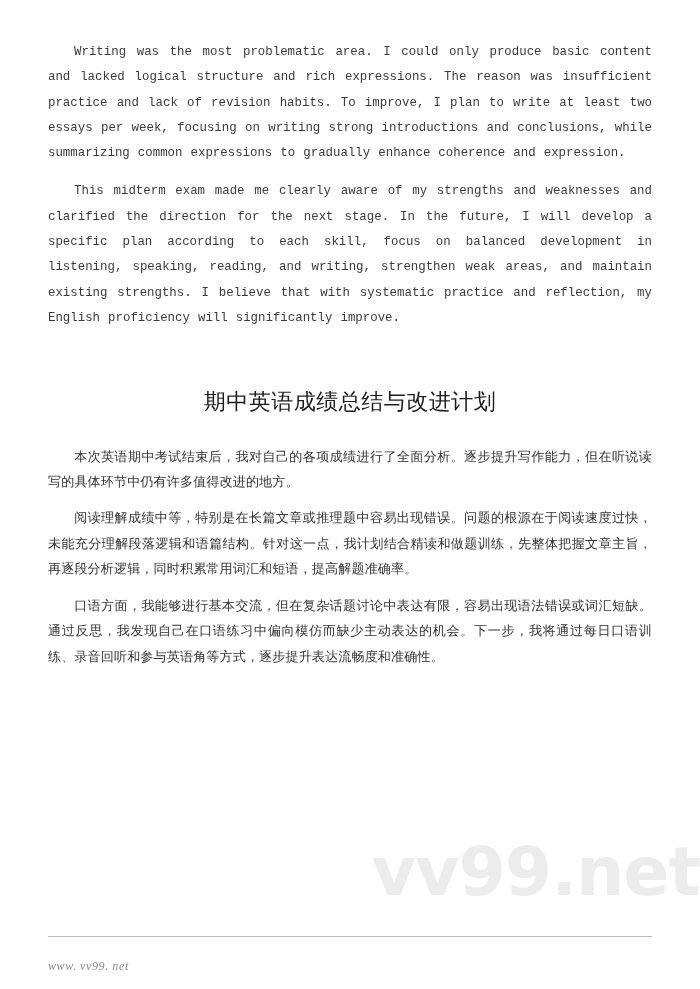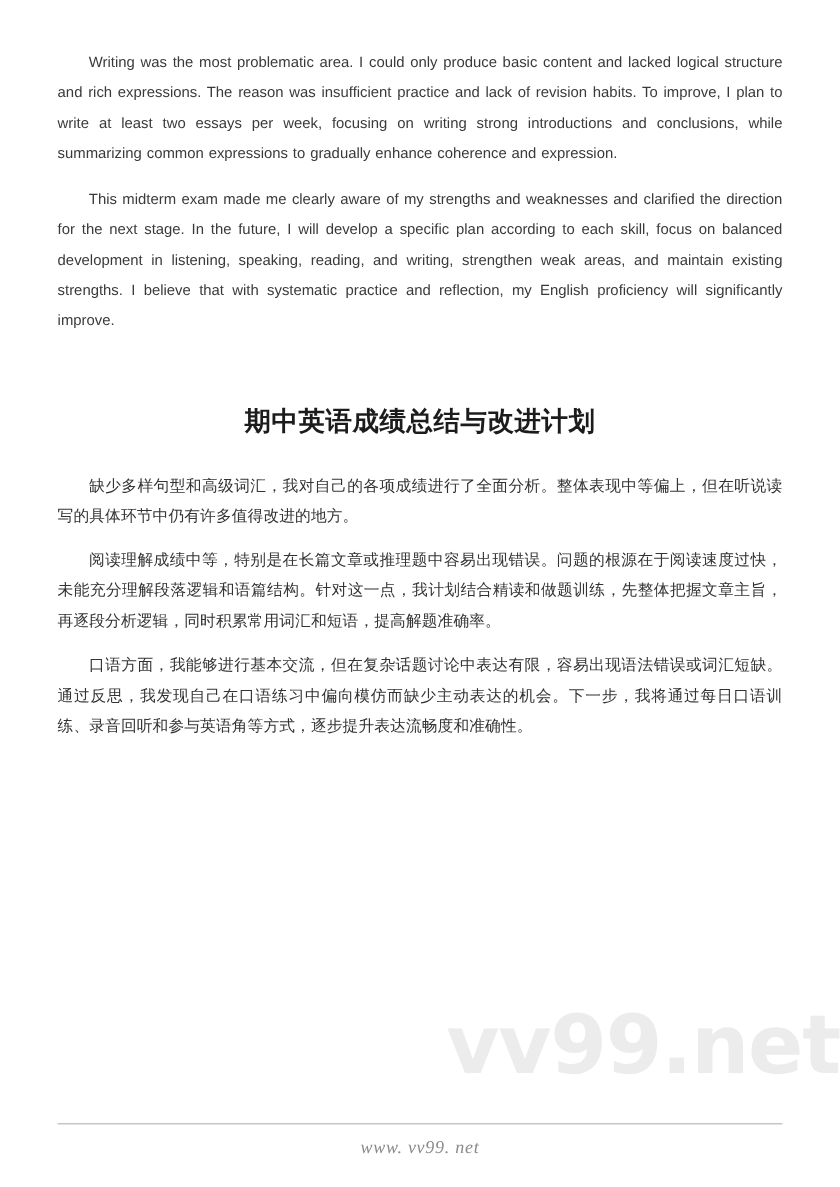--- a/index.html
+++ b/index.html
@@ -44,36 +44,36 @@
   .content {
     position: absolute;
     left: 48px;
     top: 40px;
     width: 604px;
     z-index: 2;
   }
 
   
   p.en {
-    font-family: Liberation Sans, sans-serif;
+    font-family: Liberation Mono, monospace;
     font-size: 12.4px;
     line-height: 25.3px;
     text-align: justify;
     text-align-last: left;
     text-indent: 2.1em;
     margin: 0 0 13px 0;
     color: #3a3a3a;
     word-spacing: 0.05em;
     -webkit-font-smoothing: antialiased;
   }
 
   
   h1.doc-title {
     font-family: "DejaVu Sans", "Liberation Sans", sans-serif;
-    font-weight: 700;
+    font-weight: 400;
     font-size: 22px;
     line-height: 1.2;
     text-align: center;
     color: #1c1c1c;
     margin: 0;
     padding: 0;
     letter-spacing: 0.5px;
   }
 
   .title-block {
@@ -103,25 +103,25 @@
     z-index: 2;
   }
   .footer-rule {
     width: 100%;
     height: 1px;
     background: #b9b9b9;
     margin: 0;
     border: 0;
   }
   .footer-text {
-    margin-top: 12px;
-    text-align: center;
+    margin-top: 22px;
+    text-align: left;
     font-family: "Liberation Serif", "DejaVu Serif", serif;
     font-style: italic;
-    font-size: 15px;
+    font-size: 12px;
     letter-spacing: 0.6px;
     color: #8a8a8a;
   }
 </style>
 </head>
 <body>
 
 <div class="page">
 
   <div class="watermark">vv99.net</div>
@@ -129,21 +129,21 @@
   <div class="content">
 
     <p class="en">Writing was the most problematic area. I could only produce basic content and lacked logical structure and rich expressions. The reason was insufficient practice and lack of revision habits. To improve, I plan to write at least two essays per week, focusing on writing strong introductions and conclusions, while summarizing common expressions to gradually enhance coherence and expression.</p>
 
     <p class="en">This midterm exam made me clearly aware of my strengths and weaknesses and clarified the direction for the next stage. In the future, I will develop a specific plan according to each skill, focus on balanced development in listening, speaking, reading, and writing, strengthen weak areas, and maintain existing strengths. I believe that with systematic practice and reflection, my English proficiency will significantly improve.</p>
 
     <div class="title-block">
       <h1 class="doc-title">期中英语成绩总结与改进计划</h1>
     </div>
 
-    <p class="zh">缺少多样句型和高级词汇，我对自己的各项成绩进行了全面分析。整体表现中等偏上，但在听说读写的具体环节中仍有许多值得改进的地方。</p>
+    <p class="zh">本次英语期中考试结束后，我对自己的各项成绩进行了全面分析。逐步提升写作能力，但在听说读写的具体环节中仍有许多值得改进的地方。</p>
 
 
     <p class="zh">阅读理解成绩中等，特别是在长篇文章或推理题中容易出现错误。问题的根源在于阅读速度过快，未能充分理解段落逻辑和语篇结构。针对这一点，我计划结合精读和做题训练，先整体把握文章主旨，再逐段分析逻辑，同时积累常用词汇和短语，提高解题准确率。</p>
 
     <p class="zh">口语方面，我能够进行基本交流，但在复杂话题讨论中表达有限，容易出现语法错误或词汇短缺。通过反思，我发现自己在口语练习中偏向模仿而缺少主动表达的机会。下一步，我将通过每日口语训练、录音回听和参与英语角等方式，逐步提升表达流畅度和准确性。</p>
 
 
 
   </div>
 

